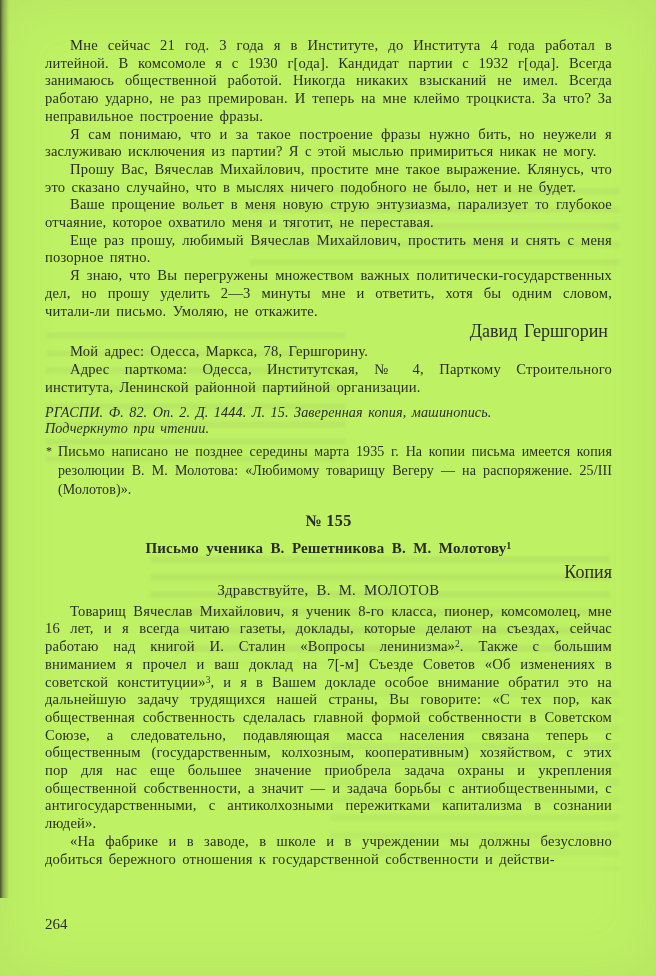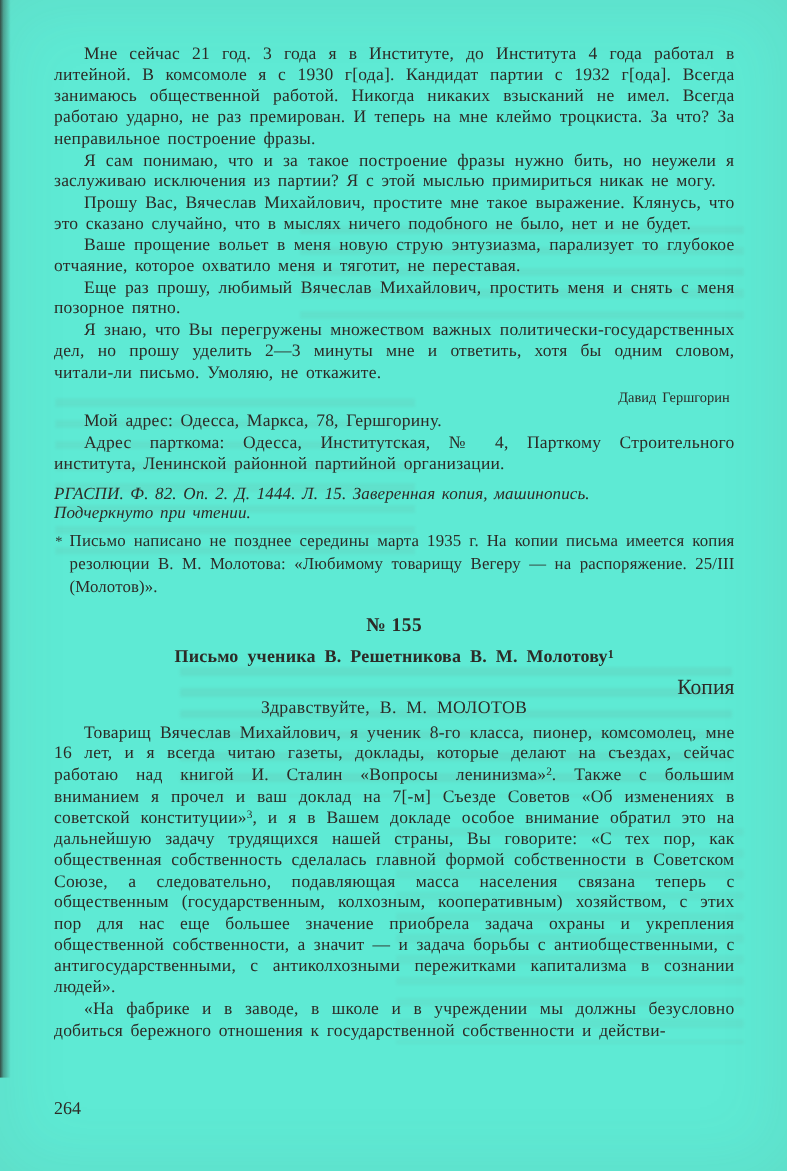--- a/index.html
+++ b/index.html
@@ -6,21 +6,21 @@
   body {
     width: 656px; height: 976px;
     background: #f1efeb;
     font-family: "Liberation Serif", "DejaVu Serif", serif;
     color: #2d2b27;
     overflow: hidden;
   }
   .page {
     position: relative;
     width: 656px; height: 976px;
-    background: #5eead4;
+    background: #bef264;
     box-shadow: inset 0 0 60px rgba(105, 98, 86, 0.10);
   }
   
   .edge-left {
     position: absolute; left: 0; top: 0; width: 9px; height: 92%;
     background: linear-gradient(90deg, rgba(42,40,36,0.80) 0px, rgba(42,40,36,0.35) 3px, rgba(42,40,36,0.0) 9px);
     pointer-events: none;
   }
   
   .ghost {
@@ -44,21 +44,21 @@
   .body-p {
     font-size: 14.6px; line-height: 17.7px;
     text-align: justify; text-indent: 25px;
     word-spacing: 2.4px; letter-spacing: 0.18px;
   }
   .body-p sup, .fn-ref {
     font-size: 9.5px; line-height: 0; vertical-align: 4px; letter-spacing: 0;
   }
   .signature {
     text-align: right; padding-right: 4px; margin-top: 2px;
-    font-size: 12px; line-height: 18px; word-spacing: 2px;
+    font-size: 18px; line-height: 18px; word-spacing: 2px;
   }
   .addr { margin-top: 0; }
   .addr-first { margin-top: 3px; }
   .source-ref {
     margin-top: 8px; text-align: left; font-style: italic;
     font-size: 14.2px; line-height: 16px; word-spacing: 1.8px; letter-spacing: 0.1px;
   }
   .note-heading {
     margin-top: 14px; text-align: center; font-weight: bold;
     font-size: 14.8px; line-height: 19px; letter-spacing: 0.2px;

